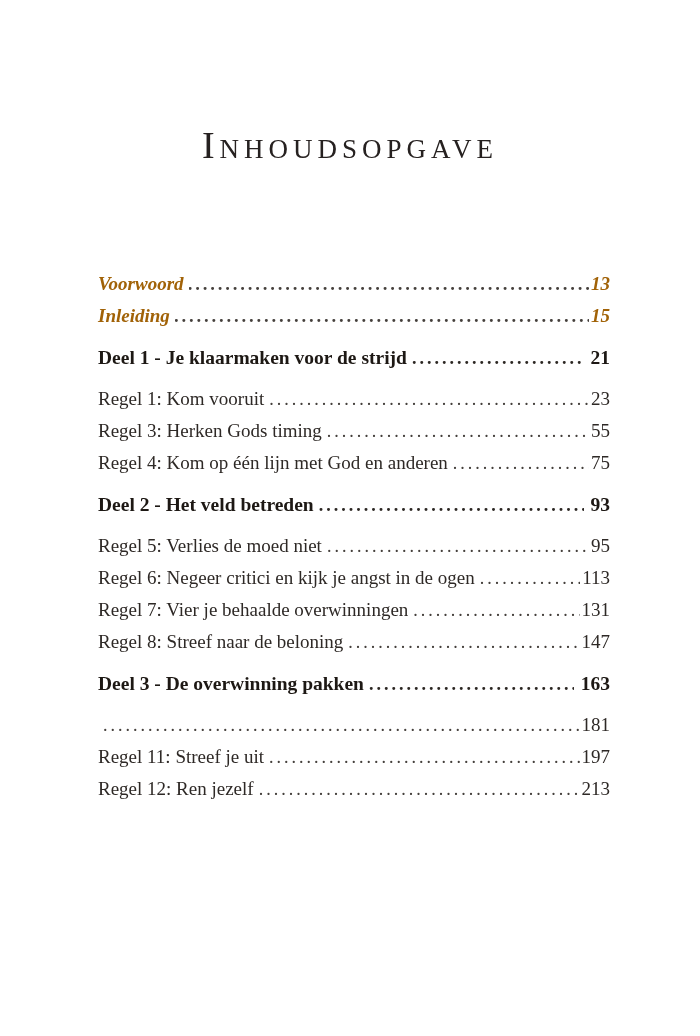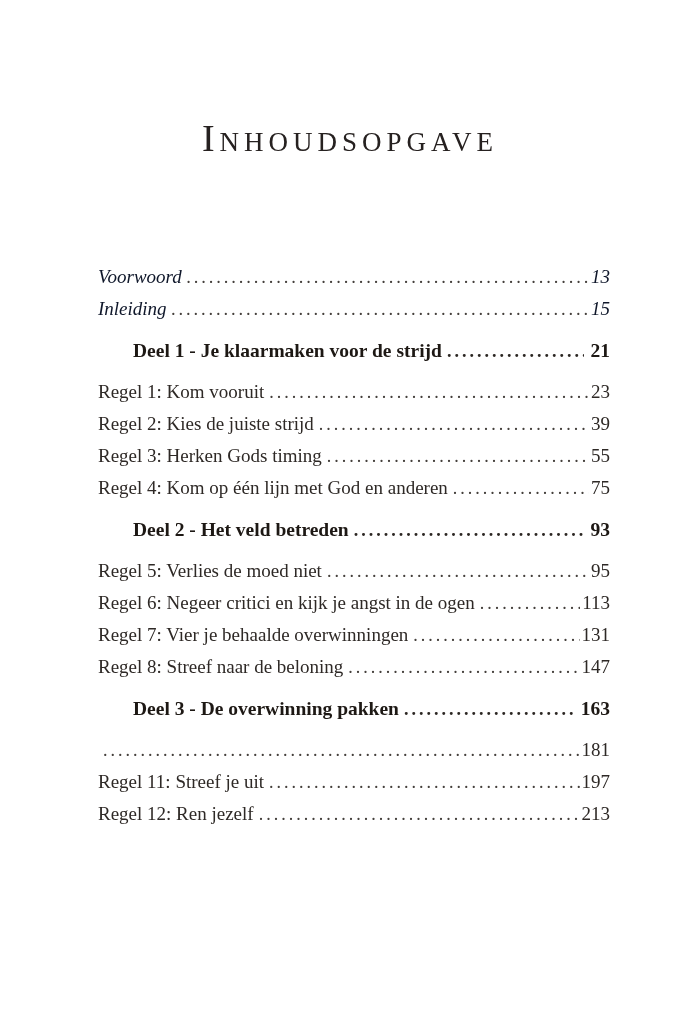--- a/index.html
+++ b/index.html
@@ -6,21 +6,21 @@
   .page {
     position: relative;
     width: 700px;
     height: 1036px;
     background: #ffffff;
     font-family: "Liberation Serif", serif;
     color: #2e2926;
     overflow: hidden;
   }
   .title {
-    margin: 9px;
+    margin: 16px;
     padding-top: 110px;
     text-align: center;
     font-variant: small-caps;
     font-weight: normal;
     font-size: 38px;
     letter-spacing: 5px;
     line-height: 1;
     color: #262120;
   }
   .toc {
@@ -42,29 +42,29 @@
     color: #45403c;
   }
   .leader::after {
     content: "................................................................................................................................................................";
     letter-spacing: 3px;
     font-size: 18px;
   }
   .pagenum { flex: 0 0 auto; text-align: center; }
   .front-matter .row {
     font-style: italic;
-    color: #0f172a;
+    color: #a16207;
+    font-weight: bold;
   }
   .section-heading {
     font-weight: bold;
     color: #1d1814;
     margin-top: 10px;
     margin-bottom: 9px;
     font-size: 19.5px;
-    margin-left: 35px;
   }
   .section-heading .pagenum { padding-left: 5px; }
   .section-heading .leader { color: #2b2622; }
 </style>
 </head>
 <body>
 
 <div class="page">
 
   <h1 class="title">Inhoudsopgave</h1>
@@ -87,25 +87,20 @@
     <div class="section">
       <div class="row section-heading">
         <span class="label">Deel 1 - Je klaarmaken voor de strijd</span>
         <span class="leader"></span>
         <span class="pagenum">21</span>
       </div>
       <div class="row">
         <span class="label">Regel 1: Kom vooruit</span>
         <span class="leader"></span>
         <span class="pagenum">23</span>
-      </div>
-      <div class="row">
-        <span class="label">Regel 2: Kies de juiste strijd</span>
-        <span class="leader"></span>
-        <span class="pagenum">39</span>
       </div>
       <div class="row">
         <span class="label">Regel 3: Herken Gods timing</span>
         <span class="leader"></span>
         <span class="pagenum">55</span>
       </div>
       <div class="row">
         <span class="label">Regel 4: Kom op één lijn met God en anderen</span>
         <span class="leader"></span>
         <span class="pagenum">75</span>

